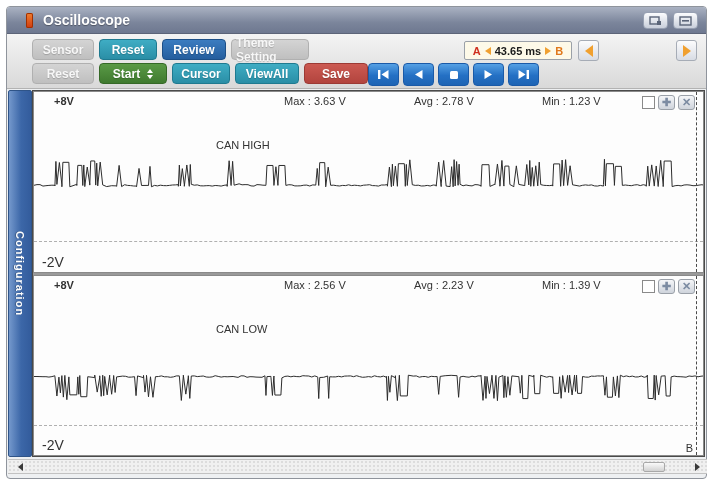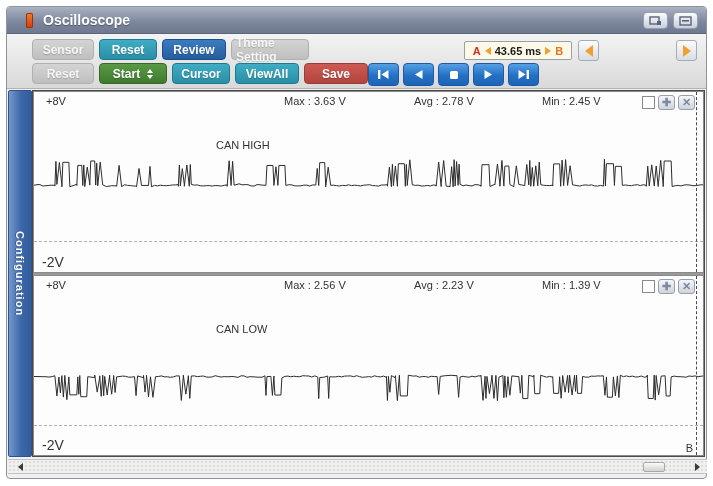--- a/index.html
+++ b/index.html
@@ -70,21 +70,21 @@
   
   .wavearea{position:absolute;left:1px;top:83px;width:697px;height:367px;display:flex;}
   .side-tab{width:24px;height:100%;border:1px solid #2f5488;border-radius:2px;
     background:linear-gradient(90deg,#7498cc,#3c67a8 55%,#335c9c);
     display:flex;align-items:center;justify-content:center;}
   .side-tab span{writing-mode:vertical-rl;color:#ffffff;font-size:11px;font-weight:bold;
     letter-spacing:1px;text-shadow:0 1px 1px rgba(0,0,0,.3);}
   .panels{flex:1;display:flex;flex-direction:column;border:1px solid #4a4a4a;background:#9a9a9a;gap:2px;}
   .panel{position:relative;flex:1;background:#fdfdfd;border:1px solid #8a8a8a;overflow:hidden;}
   .panel .hdr{position:absolute;top:3px;font-size:11px;color:#333;white-space:nowrap;}
-  .hp-volt{left:12px;} .hp-name{left:182px;margin-top:44px;} .hp-max{left:250px;} .hp-avg{left:380px;} .hp-min{left:508px;}
+  .hp-volt{left:20px;font-weight:bold;} .hp-name{left:182px;margin-top:44px;} .hp-max{left:250px;} .hp-avg{left:380px;} .hp-min{left:508px;}
   .panel-ctrls{position:absolute;top:3px;right:8px;display:flex;gap:3px;align-items:center;}
   .chk{width:13px;height:13px;background:#ffffff;border:1px solid #8a8a8a;}
   .mini-btn{width:17px;height:15px;border:1px solid #9aa0a8;border-radius:3px;
     background:linear-gradient(#f5f6f8,#cfd4dc);display:flex;align-items:center;justify-content:center;
     font-size:11px;font-weight:bold;color:#7c8ba2;line-height:1;}
   .zero-line{position:absolute;left:0;right:0;top:149px;border-top:1px dashed #b0b0b0;}
   .b-cursor{position:absolute;top:0;bottom:0;right:6px;border-left:1px dashed #4a4a4a;}
   .bottom-volt{position:absolute;left:8px;bottom:2px;font-size:14px;color:#333;}
   .b-label{position:absolute;right:10px;bottom:1px;font-size:11px;color:#333;}
   svg.wave{position:absolute;left:0;top:0;width:100%;height:100%;}
@@ -200,21 +200,21 @@
       <div class="panel">
         <svg class="wave" viewBox="0 0 672 182" preserveAspectRatio="none">
             <polyline points="0.0,94.6 3.0,93.9 6.0,93.9 9.0,95.4 12.0,95.0 15.0,94.7 18.0,94.5 21.0,94.6 21.0,95.3 22.0,70.4 23.0,93.6 23.0,93.7 25.5,71.5 28.0,94.0 28.0,96.1 29.0,71.3 35.0,71.3 36.0,96.1 43.0,93.6 43.0,94.8 44.0,74.4 48.0,74.4 49.0,94.8 49.0,94.8 50.0,74.0 51.0,95.2 51.0,95.9 53.5,76.1 56.0,93.3 56.0,94.4 57.0,69.9 61.0,69.9 62.0,94.4 62.0,94.2 63.0,72.1 64.0,94.5 64.0,95.2 66.5,71.1 69.0,94.2 73.0,95.9 78.0,95.0 83.0,95.2 83.0,95.6 85.5,74.4 88.0,95.9 91.0,94.0 94.0,94.7 97.0,94.9 100.0,95.3 103.0,95.4 103.0,96.0 105.5,77.5 108.0,94.8 115.0,94.7 115.0,94.8 116.5,75.4 118.0,96.1 121.0,94.7 124.0,95.2 127.0,94.5 130.0,94.9 133.0,95.0 136.0,94.7 139.0,94.3 142.0,94.2 145.0,93.9 145.0,95.6 146.0,74.1 147.0,93.2 147.0,95.3 149.0,77.7 151.0,94.0 151.0,95.6 153.5,74.0 156.0,95.6 156.0,94.7 157.0,73.5 158.0,93.6 161.0,94.5 164.0,94.2 167.0,95.1 170.0,95.2 173.0,95.0 176.0,94.9 179.0,95.4 182.0,94.8 185.0,95.0 188.0,95.4 191.0,94.6 194.0,94.2 194.0,95.7 196.0,69.7 198.0,94.8 198.0,93.7 199.5,70.3 201.0,94.5 206.0,93.1 209.0,94.1 212.0,93.9 215.0,94.0 218.0,95.2 221.0,95.4 224.0,93.9 227.0,94.1 230.0,94.5 233.0,94.6 233.0,94.2 234.0,74.5 240.0,74.5 241.0,94.2 241.0,94.7 243.0,75.8 245.0,94.4 245.0,94.7 246.0,74.5 252.0,74.5 253.0,94.7 256.0,94.0 259.0,94.2 262.0,95.2 265.0,95.2 268.0,95.1 271.0,94.5 274.0,94.4 277.0,95.3 280.0,94.2 283.0,94.4 283.0,94.4 284.5,77.5 286.0,94.8 286.0,94.8 287.0,71.6 292.0,71.6 293.0,94.8 293.0,96.1 295.5,76.2 298.0,94.6 301.0,94.5 304.0,95.0 307.0,95.3 310.0,94.7 313.0,94.9 316.0,94.1 319.0,94.9 322.0,94.5 325.0,94.8 328.0,95.2 331.0,94.5 334.0,94.3 337.0,94.0 340.0,94.9 343.0,95.0 346.0,95.4 349.0,94.3 352.0,94.3 355.0,93.9 355.0,95.5 357.0,76.1 359.0,96.0 359.0,94.0 360.0,73.2 361.0,94.3 361.0,95.0 363.0,75.1 365.0,95.0 365.0,95.6 366.0,72.7 372.0,72.7 373.0,95.6 373.0,94.5 374.0,73.4 375.0,94.8 375.0,93.6 377.5,68.8 380.0,94.0 383.0,94.7 386.0,94.5 389.0,95.3 392.0,95.2 395.0,94.7 398.0,95.3 401.0,94.3 404.0,94.6 404.0,95.5 406.5,71.1 409.0,95.9 409.0,93.1 411.5,69.5 414.0,95.4 418.0,95.9 418.0,93.9 419.5,75.7 421.0,95.3 421.0,96.1 422.0,68.6 423.0,93.4 423.0,95.2 424.5,70.5 426.0,94.6 426.0,94.5 427.0,73.2 428.0,93.6 431.0,95.1 434.0,94.3 437.0,94.9 440.0,95.2 443.0,93.9 446.0,94.1 449.0,95.0 449.0,95.7 450.0,73.7 457.0,73.7 458.0,95.7 463.0,93.5 463.0,93.9 465.5,73.0 468.0,93.4 468.0,95.5 470.0,69.4 472.0,95.4 472.0,93.8 473.0,75.1 477.0,75.1 478.0,93.8 482.0,96.0 482.0,94.9 484.5,74.9 487.0,93.7 493.0,94.9 493.0,93.3 495.0,73.5 497.0,94.3 497.0,94.0 498.0,69.4 499.0,94.0 499.0,95.6 500.5,76.5 502.0,95.5 502.0,95.1 504.0,74.8 506.0,95.2 506.0,95.1 507.5,71.1 509.0,93.9 512.0,94.6 515.0,94.8 518.0,94.9 521.0,94.5 521.0,95.4 522.0,72.9 528.0,72.9 529.0,95.4 529.0,95.6 530.5,69.0 532.0,94.8 532.0,95.0 534.0,68.6 536.0,94.4 536.0,94.7 538.5,74.8 541.0,94.1 548.0,95.4 551.0,94.6 554.0,94.2 557.0,94.6 560.0,94.2 563.0,95.2 566.0,95.4 569.0,94.7 572.0,95.4 572.0,93.7 573.0,68.2 574.0,95.2 574.0,93.2 575.0,72.7 582.0,72.7 583.0,93.2 583.0,94.7 584.0,75.4 590.0,75.4 591.0,94.7 594.0,94.3 597.0,94.7 600.0,95.0 603.0,94.3 606.0,94.0 609.0,94.9 612.0,94.0 615.0,94.7 615.0,95.6 616.5,75.2 618.0,94.9 618.0,95.4 620.5,73.9 623.0,95.0 623.0,95.4 625.0,75.0 627.0,95.8 627.0,95.0 629.5,69.3 632.0,93.9 632.0,95.9 633.0,70.0 640.0,70.0 641.0,95.9 644.0,95.0 647.0,94.7 650.0,95.2 653.0,94.3 656.0,94.1 659.0,94.4 662.0,95.0 665.0,94.9 668.0,94.4 671.0,94.0 672.0,94.3" fill="none" stroke="#2b2b2b" stroke-width="1"></polyline>
           </svg>
         <div class="zero-line"></div>
         <div class="b-cursor"></div>
         <div class="hdr hp-volt">+8V</div>
         <div class="hdr hp-name">CAN HIGH</div>
         <div class="hdr hp-max">Max : 3.63 V</div>
         <div class="hdr hp-avg">Avg : 2.78 V</div>
-        <div class="hdr hp-min">Min : 2.45 V</div>
+        <div class="hdr hp-min">Min : 1.23 V</div>
         <div class="panel-ctrls">
           <span class="chk"></span>
           <span class="mini-btn">✚</span>
           <span class="mini-btn">✕</span>
         </div>
         <div class="bottom-volt">-2V</div>
       </div>
 
       <div class="panel">
         <svg class="wave" viewBox="0 0 672 182" preserveAspectRatio="none">

